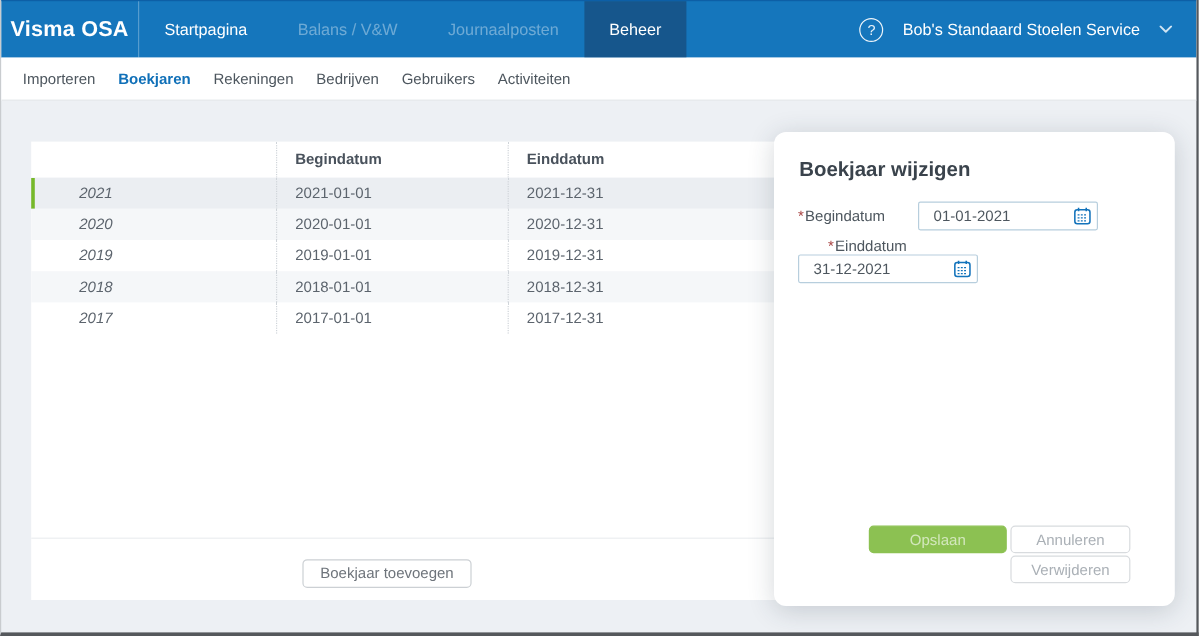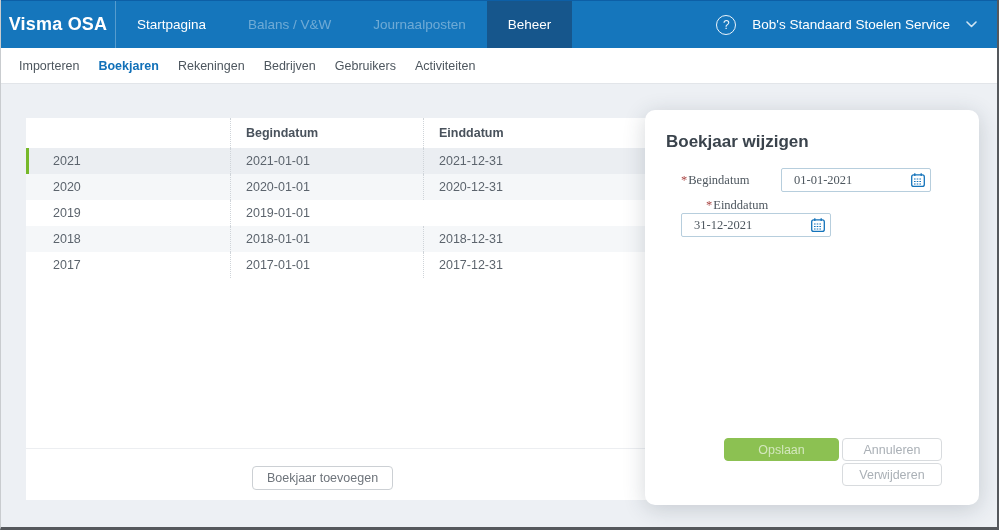--- a/index.html
+++ b/index.html
@@ -59,21 +59,21 @@
   .t-row { display:flex; width:100%; }
   .t-head { height:30px; }
   .t-head .t-cell { color:#49525c; font-weight:700; }
   .t-body-row { height:26px; cursor:pointer; }
   .t-body-row.tint { background:#f5f7f9; }
   .t-body-row.selected { background:#ebeef2; box-shadow:inset 3px 0 0 #76b82a; }
   .t-cell {
     display:flex; align-items:center; font-size:12.5px; color:#5c646d;
     overflow:hidden; white-space:nowrap;
   }
-  .t-c1 { width:204px; padding-left:27px; }
+  .t-c1 { width:204px; padding-left:40px;font-style:italic; }
   .t-c2 { width:193px; padding-left:15px; border-left:1px dotted #cfd4d9; }
   .t-c3 { width:226px; padding-left:15px; border-left:1px dotted #cfd4d9; }
   .t-filler { flex:1; }
   .t-footer {
     height:52px; border-top:1px solid #eceef1; display:flex;
     justify-content:center; padding:17px 30px 0 0;
   }
   .btn-plain {
     background:#ffffff; border:1px solid #ccd0d4; border-radius:4px;
     color:#6e747b; font-size:12.5px; height:24px; padding:0 14px; cursor:pointer;
@@ -82,21 +82,21 @@
 
   
   .panel {
     position:absolute; left:644px; top:110px; width:334px; height:395px;
     background:#ffffff; border-radius:10px;
     box-shadow:0 4px 22px rgba(40,55,70,0.20); z-index:5;
   }
   .panel-title {
     position:absolute; left:21px; top:22px; font-size:17px; font-weight:700; color:#3a434c;
   }
-  .field-row { position:absolute; left:36px; display:flex; align-items:center;font-family:Liberation Serif, serif; }
+  .field-row { position:absolute; left:20px; display:flex; align-items:center; }
   .field-row.f1 { top:58px; }
   .field-row.f2 { top:88px;flex-direction:column; }
   .field-label { width:100px; font-size:12.5px; color:#4d565e; }
   .req { color:#a94442; margin-right:1px; }
   .input-wrap { position:relative; width:150px; }
   .date-input {
     width:150px; height:24px; border:1px solid #b7cedd; border-radius:2px;
     font-size:12.5px; color:#4d565e; padding:0 26px 0 12px; background:#ffffff;
     font-family:inherit;
   }
@@ -164,20 +164,21 @@
       <div class="t-cell t-c3">2021-12-31</div>
     </div>
     <div class="t-row t-body-row tint">
       <div class="t-cell t-c1">2020</div>
       <div class="t-cell t-c2">2020-01-01</div>
       <div class="t-cell t-c3">2020-12-31</div>
     </div>
     <div class="t-row t-body-row">
       <div class="t-cell t-c1">2019</div>
       <div class="t-cell t-c2">2019-01-01</div>
+      <div class="t-cell t-c3">2019-12-31</div>
     </div>
     <div class="t-row t-body-row tint">
       <div class="t-cell t-c1">2018</div>
       <div class="t-cell t-c2">2018-01-01</div>
       <div class="t-cell t-c3">2018-12-31</div>
     </div>
     <div class="t-row t-body-row">
       <div class="t-cell t-c1">2017</div>
       <div class="t-cell t-c2">2017-01-01</div>
       <div class="t-cell t-c3">2017-12-31</div>

